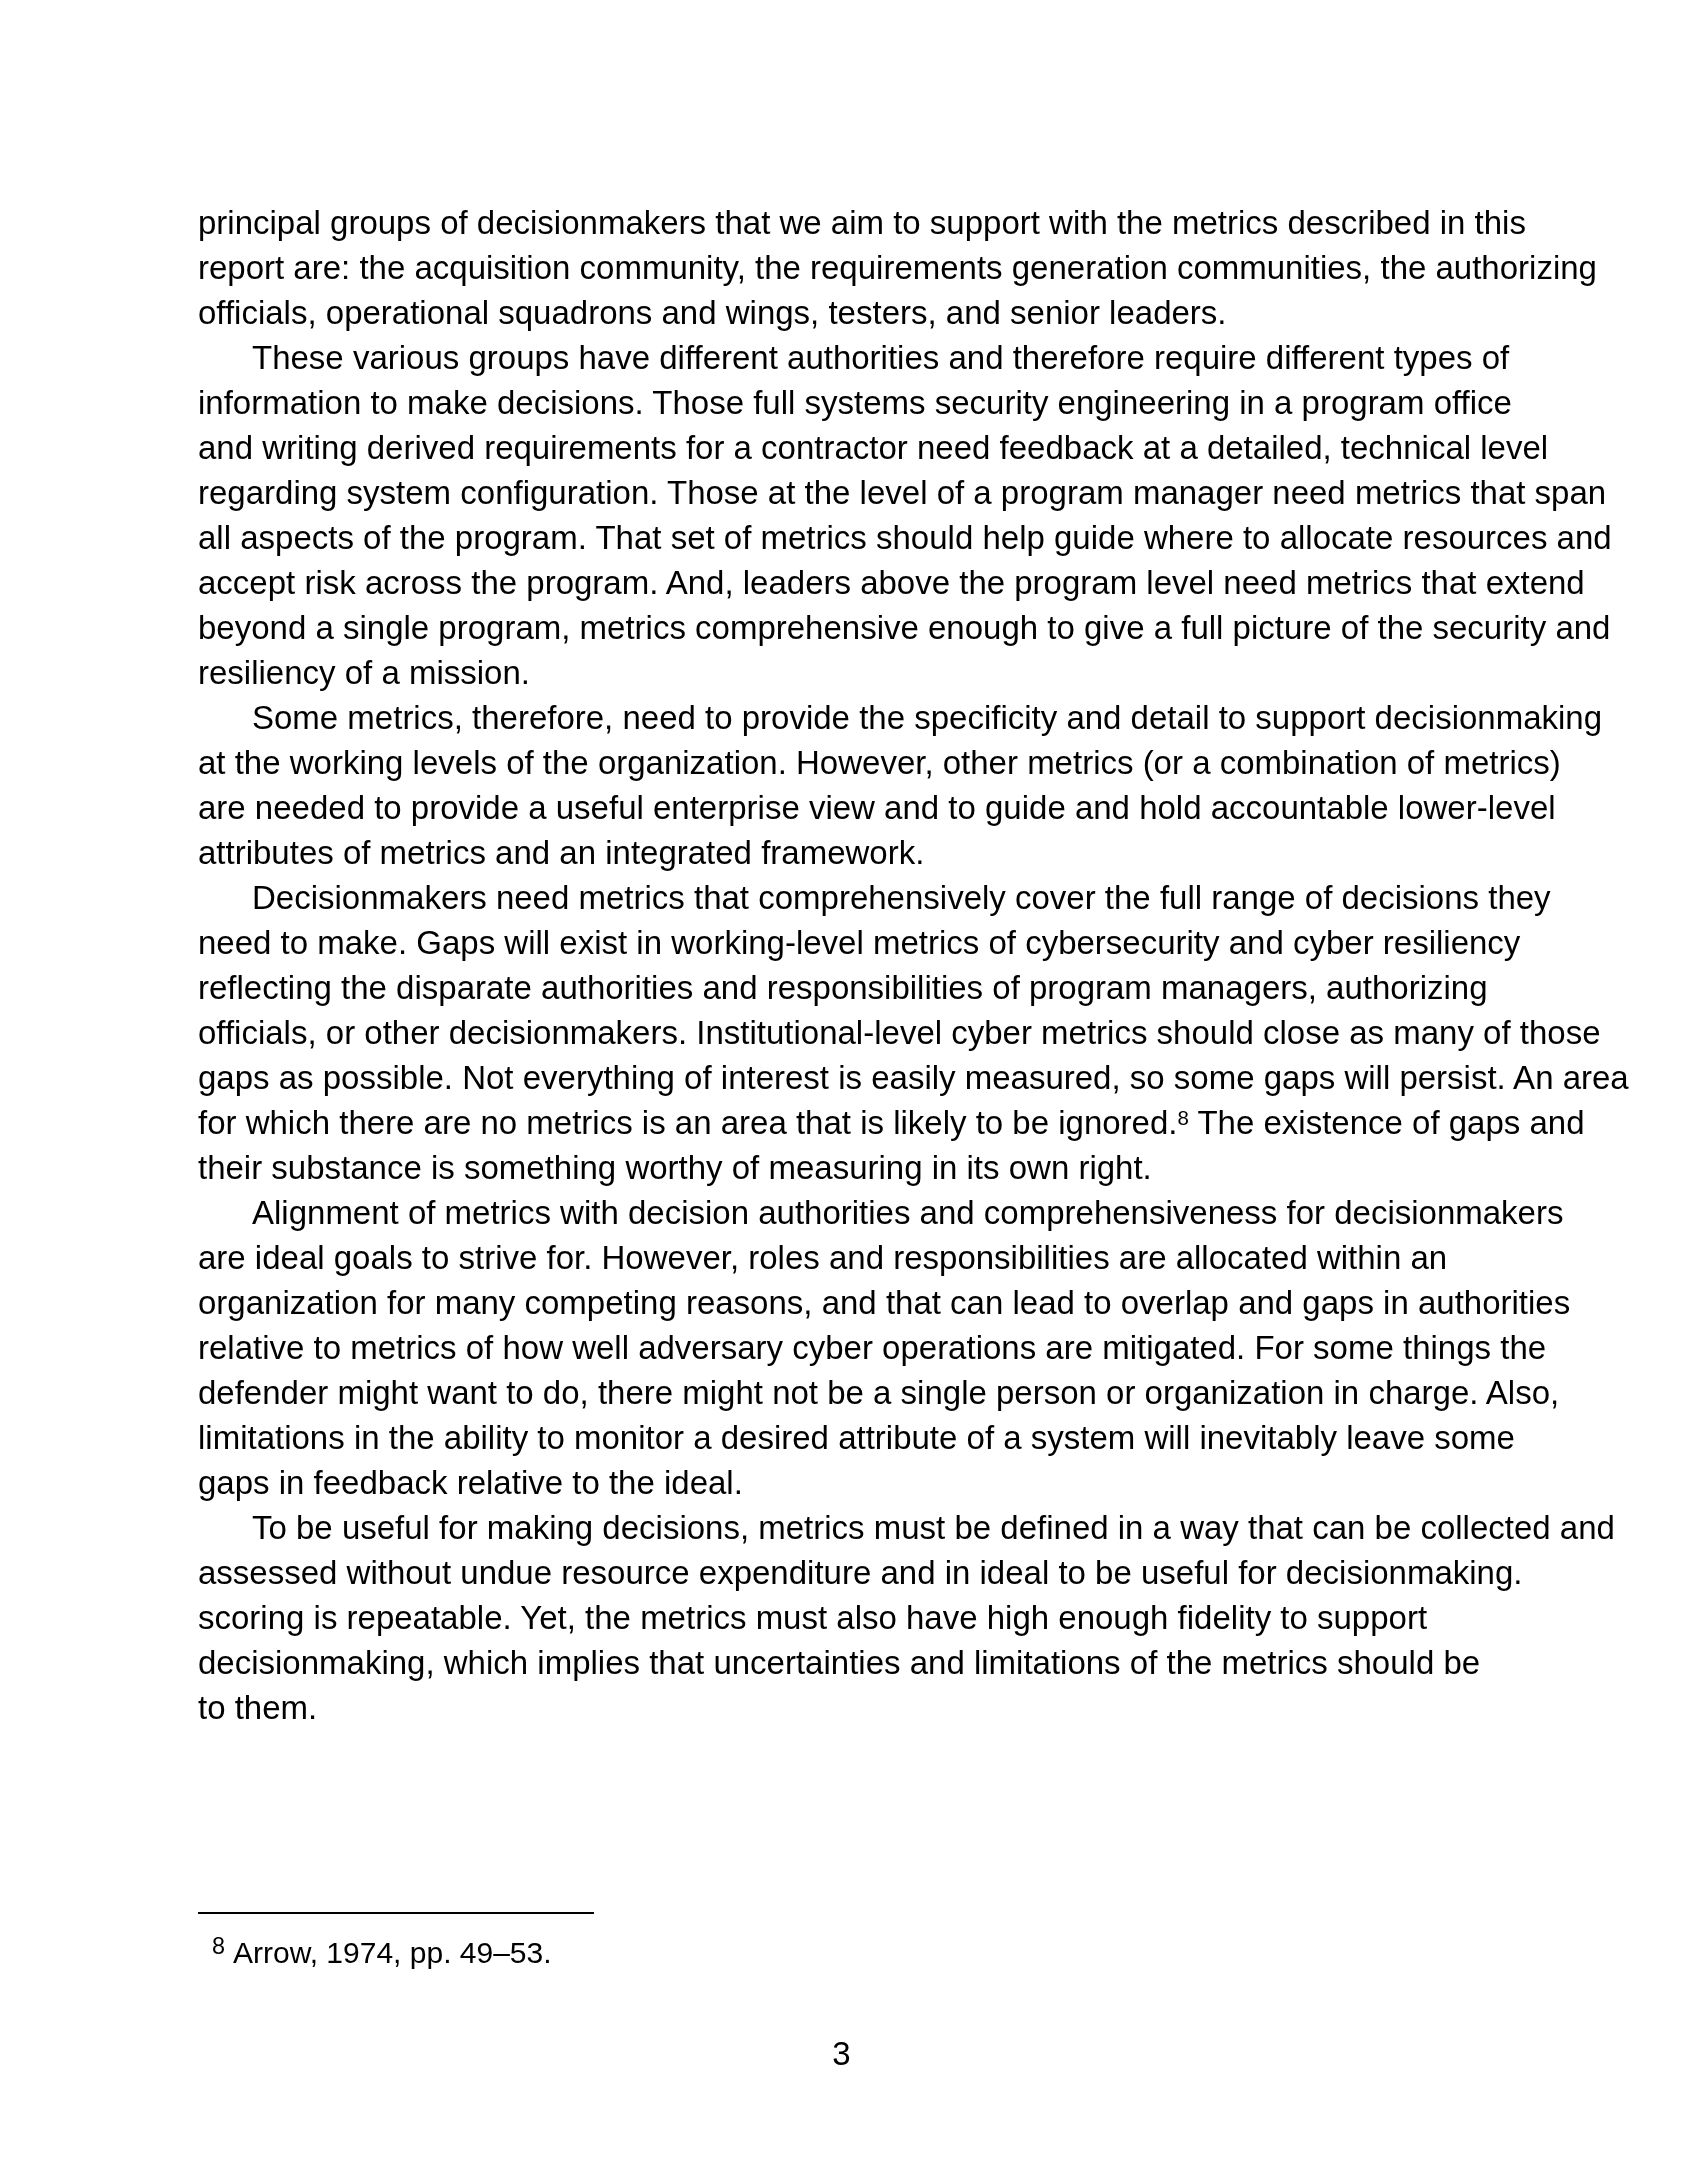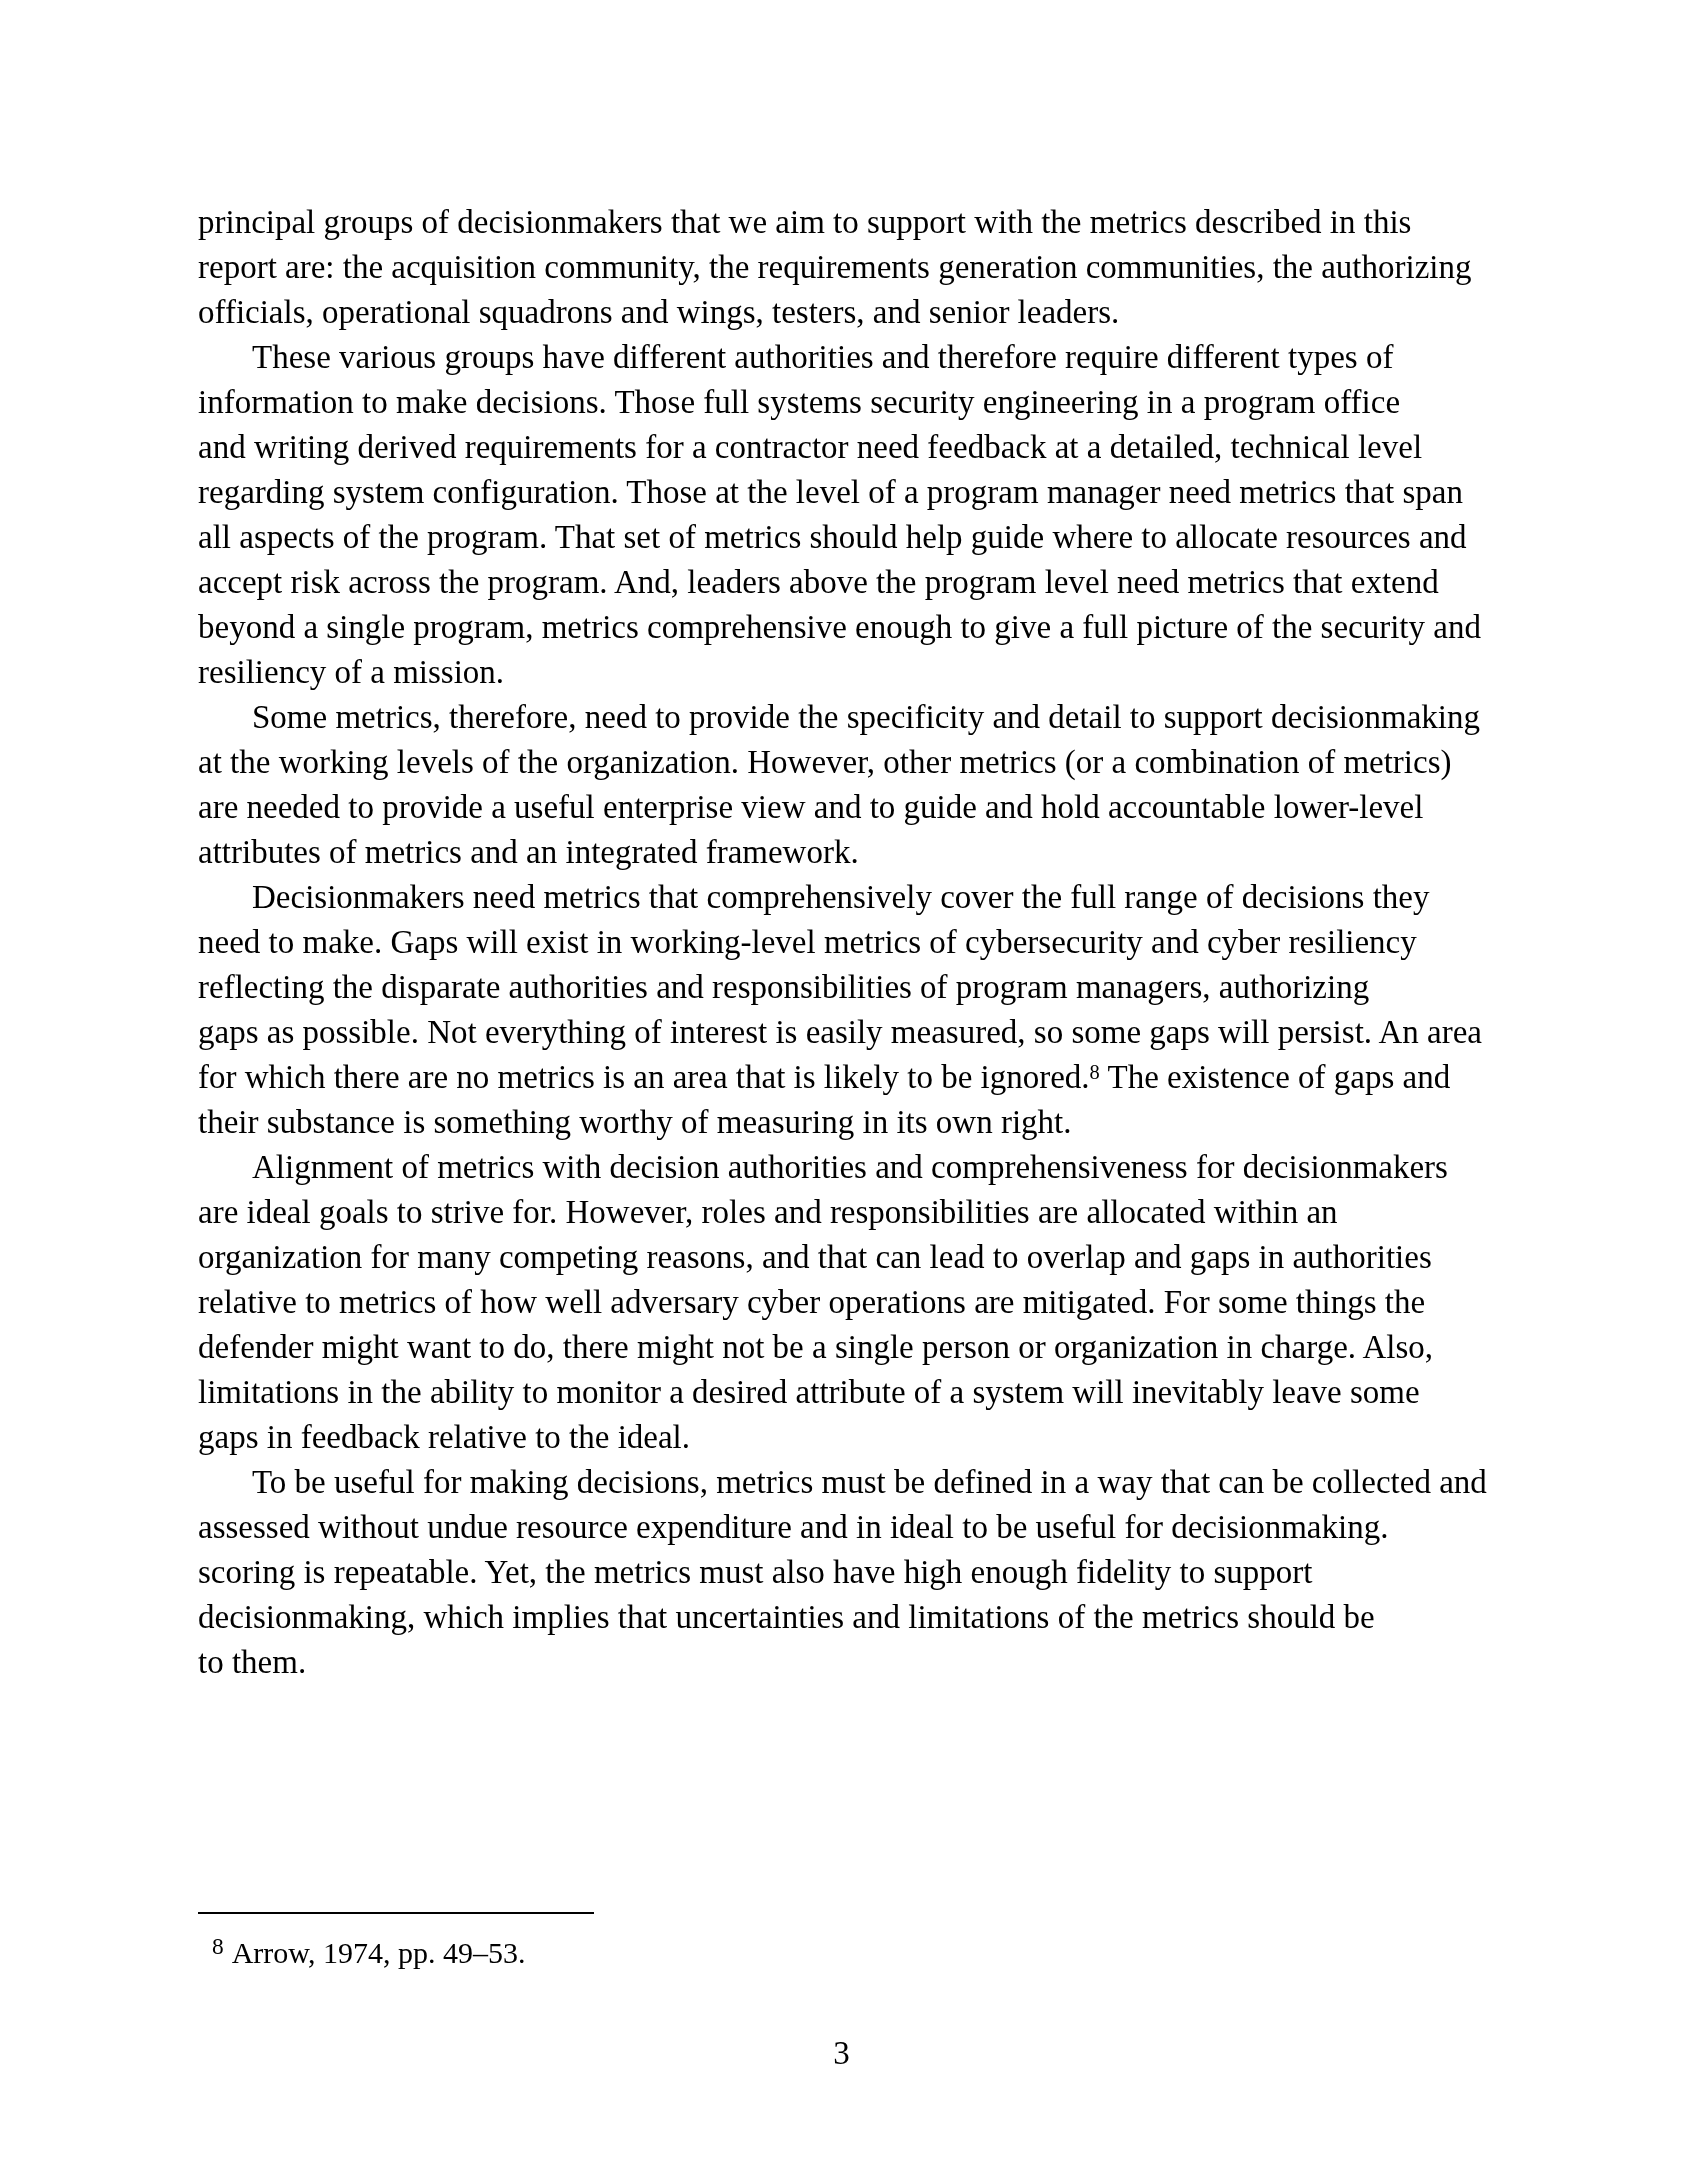--- a/index.html
+++ b/index.html
@@ -6,21 +6,21 @@
     margin: 0;
     padding: 0;
     background: #ffffff;
   }
   .page {
     position: relative;
     width: 1683px;
     height: 2178px;
     background: #ffffff;
     color: #000000;
-    font-family: Liberation Serif, serif;
+    font-family: Liberation Sans, sans-serif;
     overflow: hidden;
   }
   .textblock {
     position: absolute;
     left: 198px;
     top: 200px;
     width: 1299px;
     font-size: 33px;
     line-height: 45px;
   }
@@ -93,20 +93,21 @@
       <div class="para indent">
         <div class="line">Some metrics, therefore, need to provide the specificity and detail to support decisionmaking</div>
         <div class="line">at the working levels of the organization. However, other metrics (or a combination of metrics)</div>
         <div class="line">are needed to provide a useful enterprise view and to guide and hold accountable lower-level</div>
         <div class="line">attributes of metrics and an integrated framework.</div>
       </div>
       <div class="para indent">
         <div class="line">Decisionmakers need metrics that comprehensively cover the full range of decisions they</div>
         <div class="line">need to make. Gaps will exist in working-level metrics of cybersecurity and cyber resiliency</div>
         <div class="line">reflecting the disparate authorities and responsibilities of program managers, authorizing</div>
+        <div class="line">officials, or other decisionmakers. Institutional-level cyber metrics should close as many of those</div>
         <div class="line">gaps as possible. Not everything of interest is easily measured, so some gaps will persist. An area</div>
         <div class="line"><span>for which there are no metrics is an area that is likely to be ignored.</span><sup>8</sup><span> The existence of gaps and</span></div>
         <div class="line">their substance is something worthy of measuring in its own right.</div>
       </div>
       <div class="para indent">
         <div class="line">Alignment of metrics with decision authorities and comprehensiveness for decisionmakers</div>
         <div class="line">are ideal goals to strive for. However, roles and responsibilities are allocated within an</div>
         <div class="line">organization for many competing reasons, and that can lead to overlap and gaps in authorities</div>
         <div class="line">relative to metrics of how well adversary cyber operations are mitigated. For some things the</div>
         <div class="line">defender might want to do, there might not be a single person or organization in charge. Also,</div>

